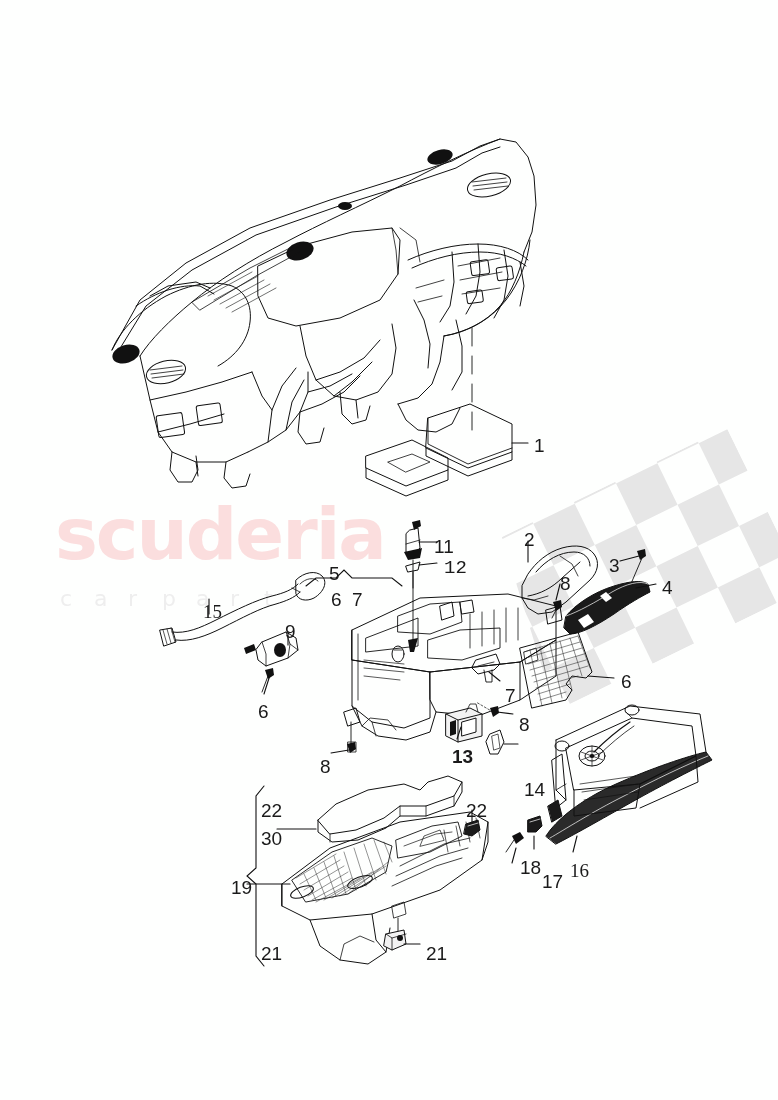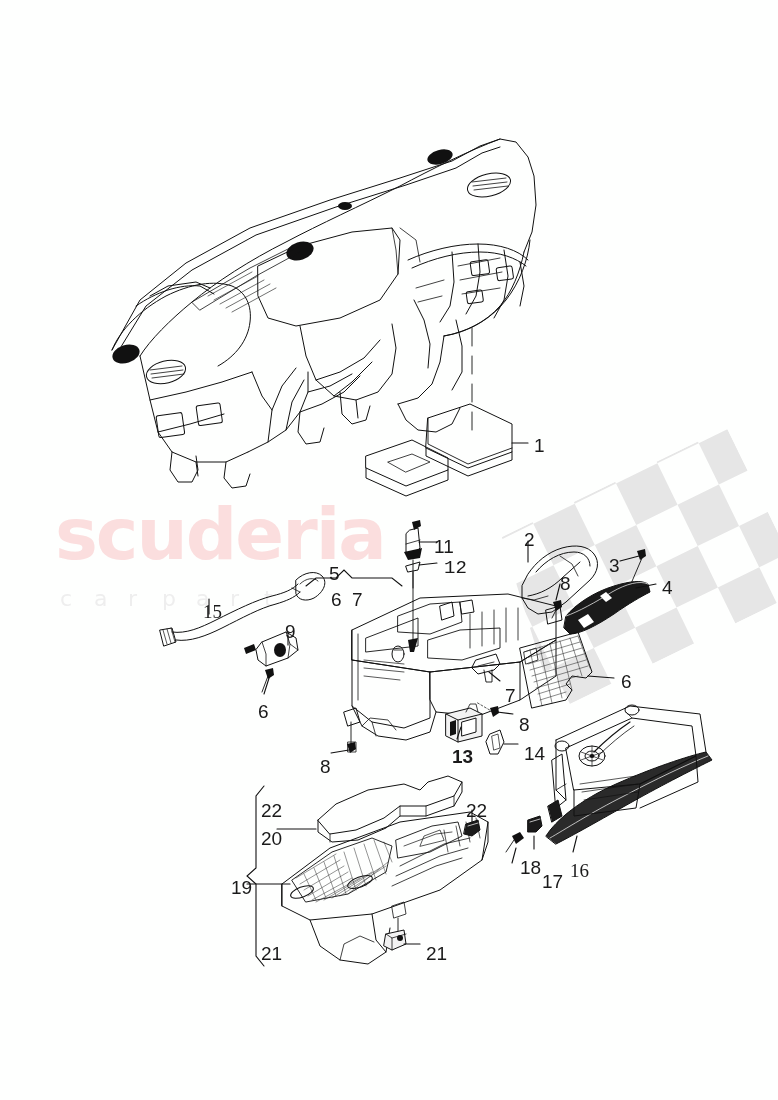--- a/index.html
+++ b/index.html
@@ -515,26 +515,26 @@
       <div class="lbl" style="left: 621px; top: 672px;">6</div>
       <div class="lbl" style="left: 505px; top: 686px;">7</div>
       <div class="lbl" style="left: 560px; top: 574px;">8</div>
       <div class="lbl" style="left: 519px; top: 715px;">8</div>
       <div class="lbl" style="left: 320px; top: 757px;">8</div>
       <div class="lbl" style="left: 285px; top: 622px;">9</div>
       <div class="lbl" style="left: 258px; top: 702px;">6</div>
       <div class="lbl" style="left: 434px; top: 537px;">11</div>
       <div class="lbl" style="left: 444px; top: 559px; font-family: Liberation Mono, monospace;">12</div>
       <div class="lbl" style="left: 452px; top: 747px; font-weight: bold;">13</div>
-      <div class="lbl" style="left: 524px; top: 744px;">14</div>
+      <div class="lbl" style="left: 524px; top: 780px;">14</div>
       <div class="lbl" style="left: 203px; top: 602px; font-family: Liberation Serif, serif;">15</div>
       <div class="lbl" style="left: 570px; top: 861px; font-family: Liberation Serif, serif;">16</div>
       <div class="lbl" style="left: 508px; top: 872px; margin-left: 34px;">17</div>
       <div class="lbl" style="left: 520px; top: 858px;">18</div>
       <div class="lbl" style="left: 231px; top: 878px;">19</div>
-      <div class="lbl" style="left: 261px; top: 829px;">20</div>
+      <div class="lbl" style="left: 261px; top: 829px;">30</div>
       <div class="lbl" style="left: 261px; top: 944px;">21</div>
       <div class="lbl" style="left: 426px; top: 944px;">21</div>
       <div class="lbl" style="left: 261px; top: 801px;">22</div>
       <div class="lbl" style="left: 466px; top: 801px;">22</div>
     </div>
 
 </div>
 
 </body></html>

